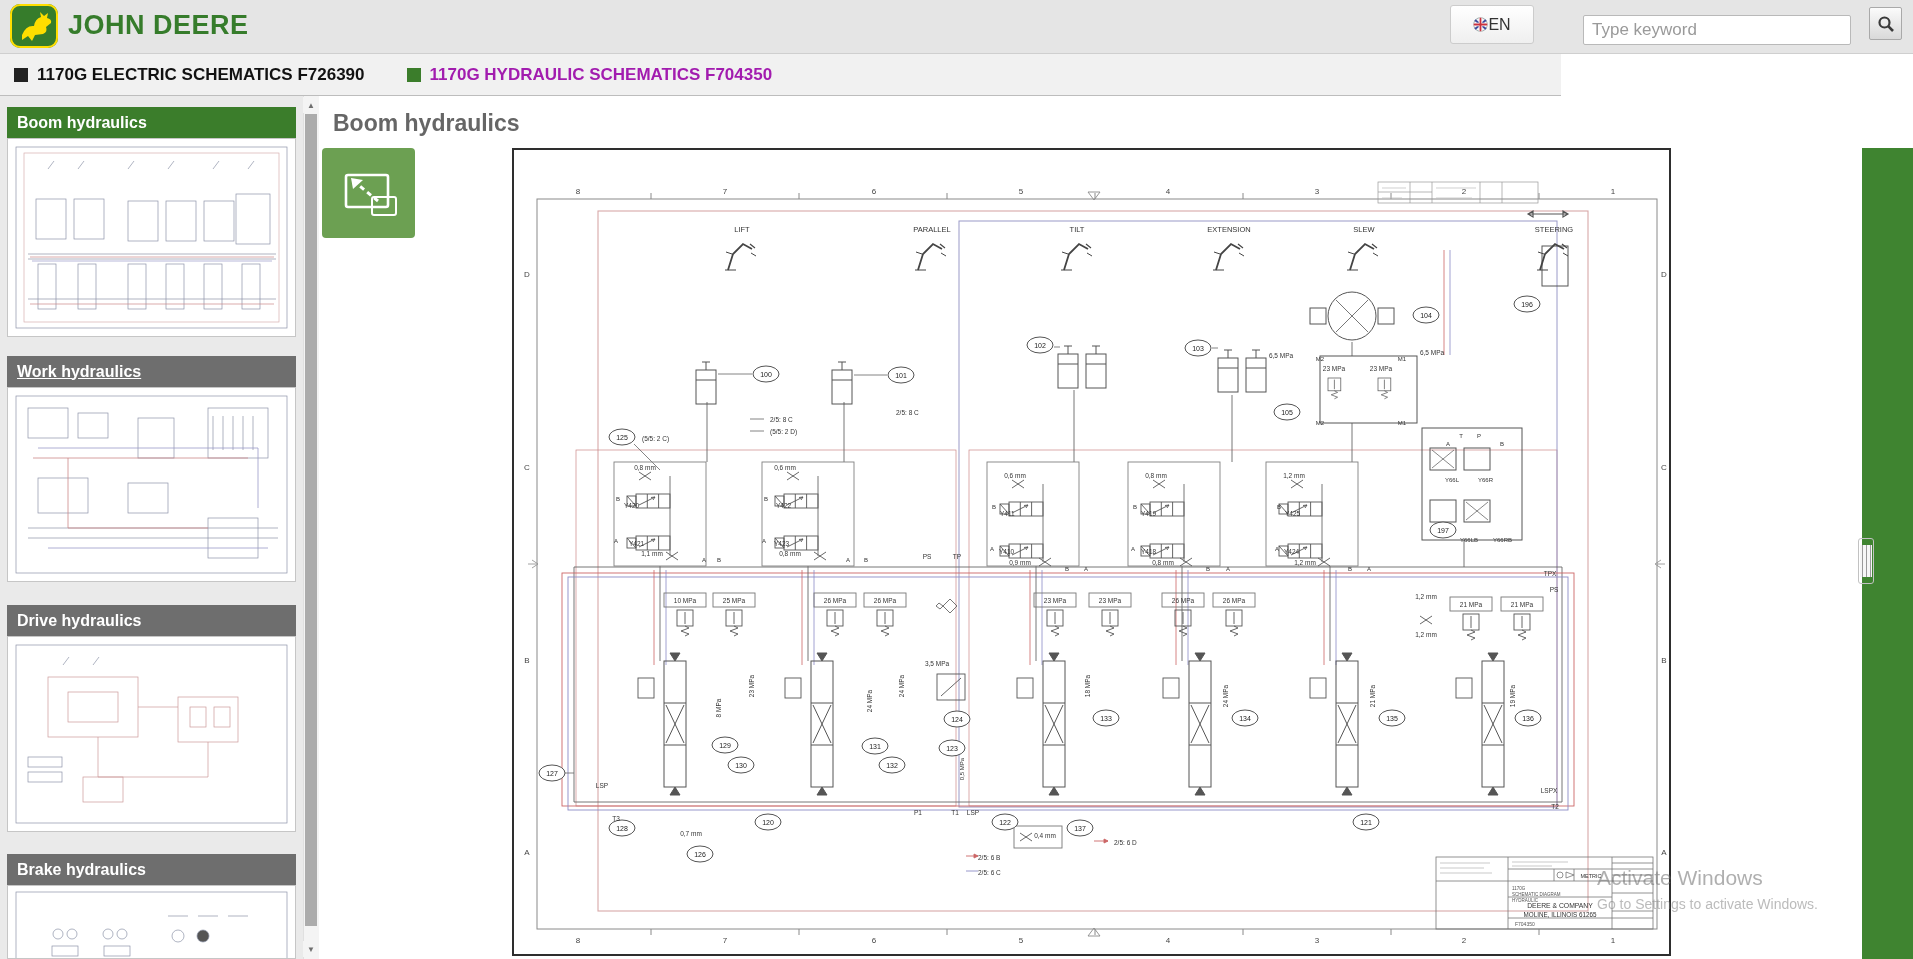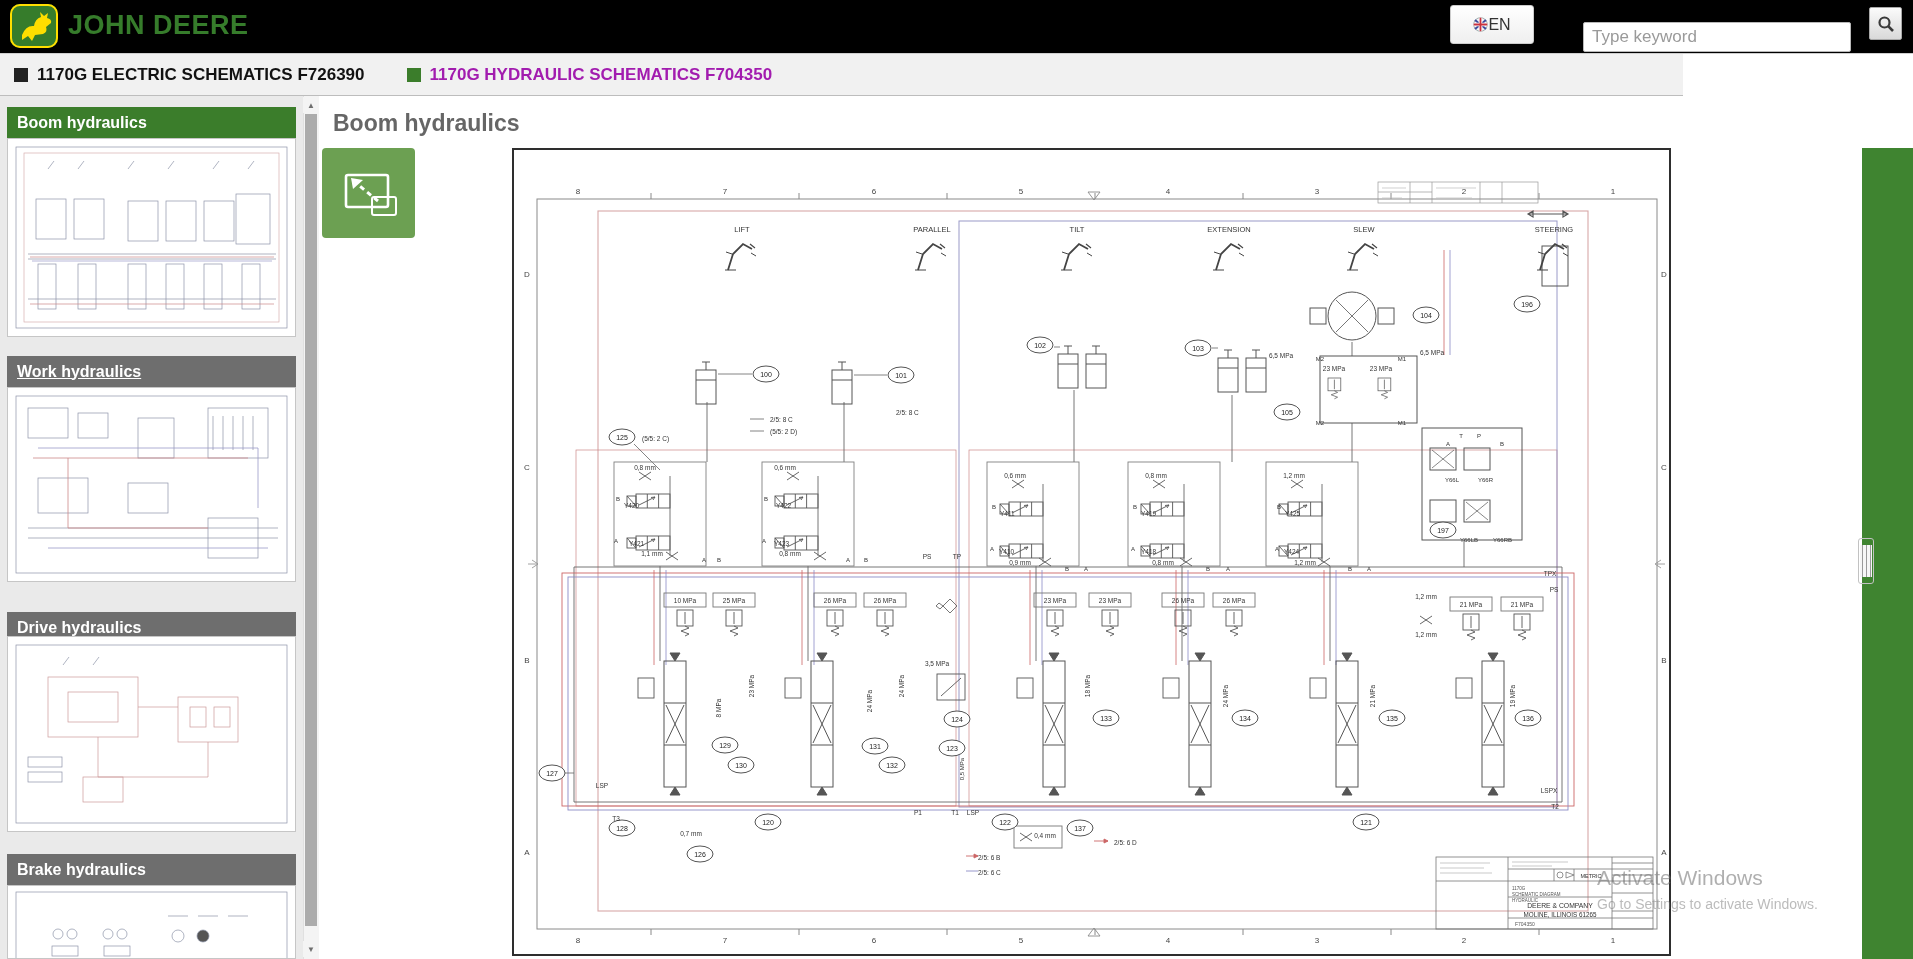--- a/index.html
+++ b/index.html
@@ -1,33 +1,33 @@
 <!DOCTYPE html>
 <html><head>
 <meta charset="utf-8">
 <style>
   html,body{margin:0;padding:0;background:#fff;}
   #app{position:relative;width:1913px;height:959px;overflow:hidden;
        font-family:"Liberation Sans",sans-serif;background:#fff;}
   .abs{position:absolute;}
   
-  #header{left:0;top:0;width:1913px;height:53px;background:#000000;border-bottom:1px solid #cfcfcf;}
+  #header{left:0;top:0;width:1913px;height:53px;background:#e5e5e5;border-bottom:1px solid #cfcfcf;}
   #logo-badge{left:10px;top:4px;width:48px;height:44px;background:#367C2B;border-radius:10px;
               box-shadow:inset 0 0 0 2px #FFDE00;}
   #brand-text{left:68px;top:10px;font-size:27px;font-weight:bold;color:#367C2B;letter-spacing:.5px;}
   #lang-btn{left:1450px;top:5px;width:82px;height:37px;background:linear-gradient(#fff,#efefef);
             border:1px solid #ccc;border-radius:3px;display:flex;align-items:center;justify-content:center;
             font-size:16px;color:#333;cursor:pointer;}
-  #search-input{left:1583px;top:22px;width:268px;height:30px;border:1px solid #b9b9b9;border-radius:2px;
+  #search-input{left:1583px;top:15px;width:268px;height:30px;border:1px solid #b9b9b9;border-radius:2px;
             font-size:17px;color:#444;padding:0 8px;box-sizing:border-box;font-family:"Liberation Sans",sans-serif;}
   #search-input::placeholder{color:#9a9a9a;}
   #search-btn{left:1869px;top:7px;width:31px;height:31px;background:linear-gradient(#fbfbfb,#d9d9d9);
             border:1px solid #a9a9a9;border-radius:2px;display:flex;align-items:center;justify-content:center;cursor:pointer;}
   
-  #tabbar{left:0;top:54px;width:1683px;height:41px;background:#f1f1f1;border-bottom:1px solid #bdbdbd;
+  #tabbar{left:0;top:54px;width:1561px;height:41px;background:#f1f1f1;border-bottom:1px solid #bdbdbd;
           display:flex;align-items:center;}
   .tab{display:flex;align-items:center;gap:9px;font-size:17px;font-weight:bold;margin-left:14px;cursor:pointer;}
   .tab .sq{width:14px;height:14px;display:inline-block;}
   #tab-electric{color:#111;} #tab-electric .sq{background:#222;}
   #tab-hydraulic{color:#a21caf;margin-left:42px;} #tab-hydraulic .sq{background:#3B7D2B;}
   
   #sidebar{left:0;top:96px;width:303px;height:863px;background:#eaeaea;}
   .side-head{left:7px;width:289px;height:31px;color:#fff;font-size:16px;font-weight:bold;
              display:flex;align-items:center;padding-left:10px;box-sizing:border-box;cursor:pointer;}
   .side-head.sel{background:#3B7D2B;} .side-head.uns{background:#6e6e6e;}
@@ -141,21 +141,21 @@
           <rect x="30" y="90" width="50" height="35"></rect>
             <rect x="120" y="95" width="40" height="30"></rect>
           <path d="M20 140 H270 M20 150 H270"></path>
           <rect x="200" y="130" width="50" height="40"></rect>
         </g>
         <path d="M30 60 H250 V120 M40 160 H260" stroke="#9a9ac8" fill="none" stroke-width=".8"></path>
         <path d="M25 70 H240 M60 70 V140 H200" stroke="#cc8888" fill="none" stroke-width=".8"></path>
       </svg>
     </div>
 
-    <div class="side-head uns abs" style="top:509px;margin-top:7px;">
+    <div class="side-head uns abs" style="top:509px;">
       <span>Drive hydraulics</span>
     </div>
     <div class="thumb abs" style="top:540px;height:196px;">
       <svg width="287" height="194" viewBox="0 0 287 194">
         <g stroke="#c99" fill="none" stroke-width=".7">
           <rect x="40" y="40" width="90" height="60"></rect>
             <rect x="60" y="55" width="50" height="30"></rect>
           <rect x="170" y="60" width="60" height="45"></rect>
             <rect x="182" y="70" width="16" height="20"></rect>
             <rect x="206" y="70" width="16" height="20"></rect>

